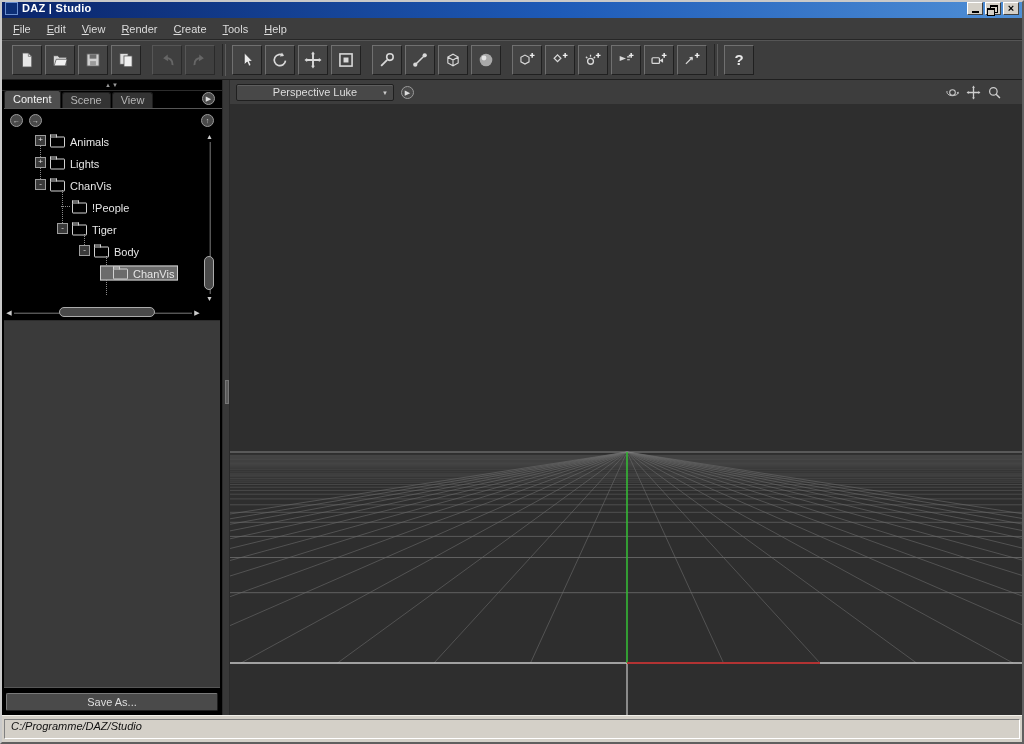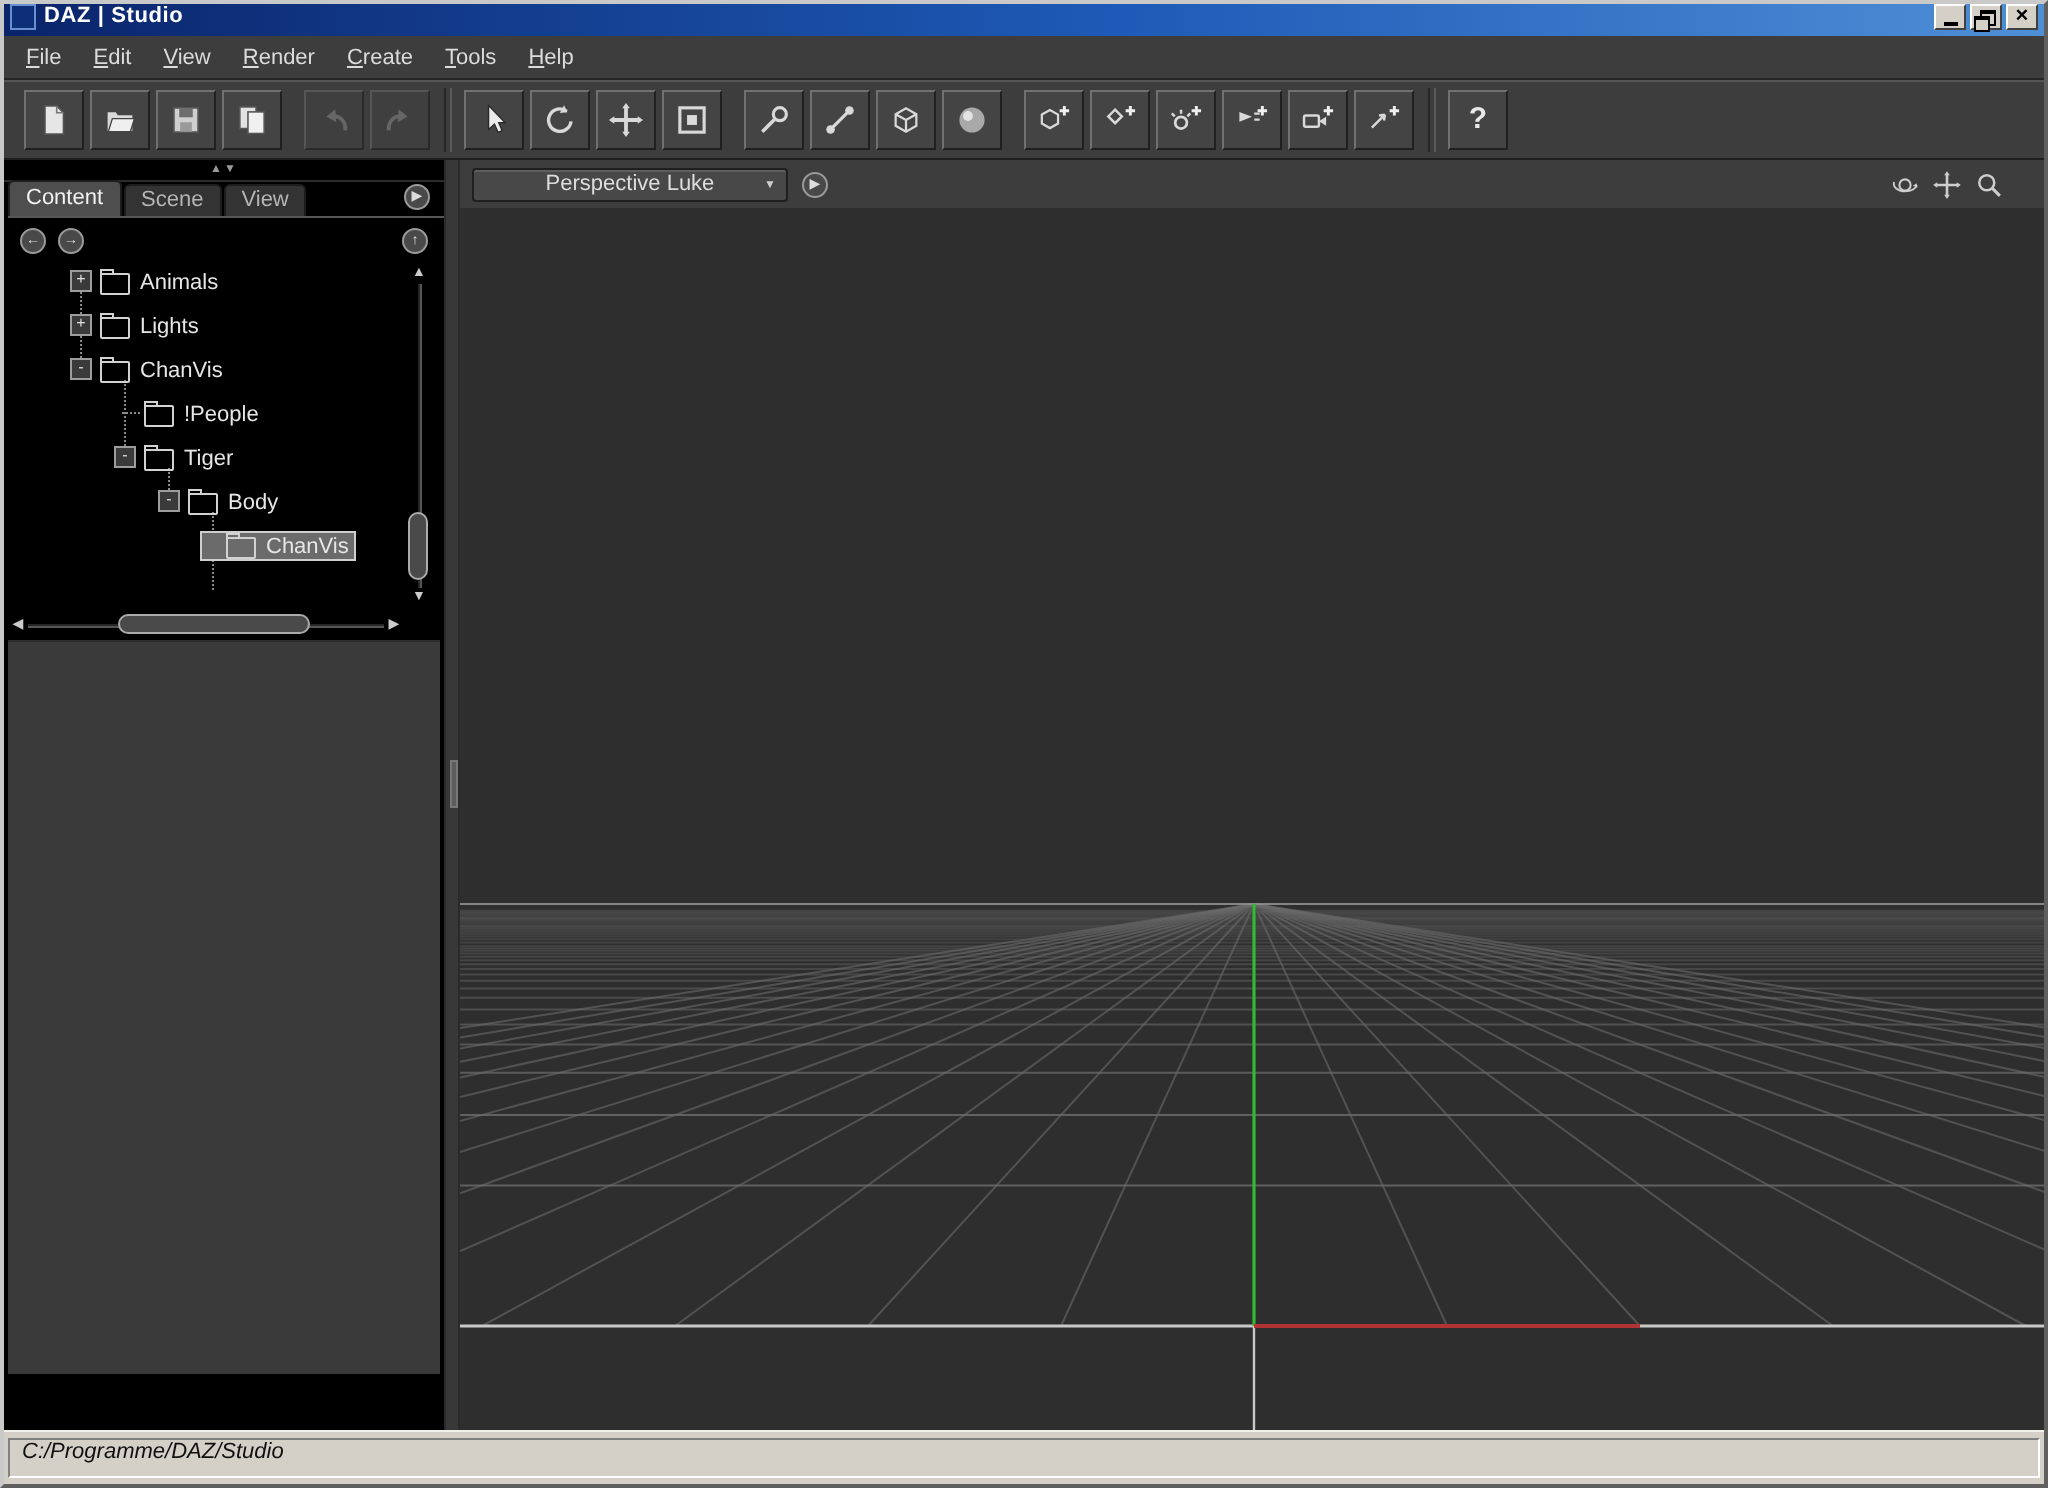--- a/index.html
+++ b/index.html
@@ -352,20 +352,23 @@
 
     <div class="hscroll">
       <span class="sarrow left">◀</span>
       <span class="track"></span>
       <span class="thumb"></span>
       <span class="sarrow right">▶</span>
     </div>
 
     <div class="list-area"></div>
 
+    <div class="saveas-row">
+      <button id="saveas-btn">Save As...</button>
+    </div>
   </div>
 
   <div id="splitter"></div>
 
   <div id="viewport">
     <div class="vtopbar">
       <span class="combo">
         <span>Perspective Luke</span>
         <span class="carat">▼</span>
       </span>

